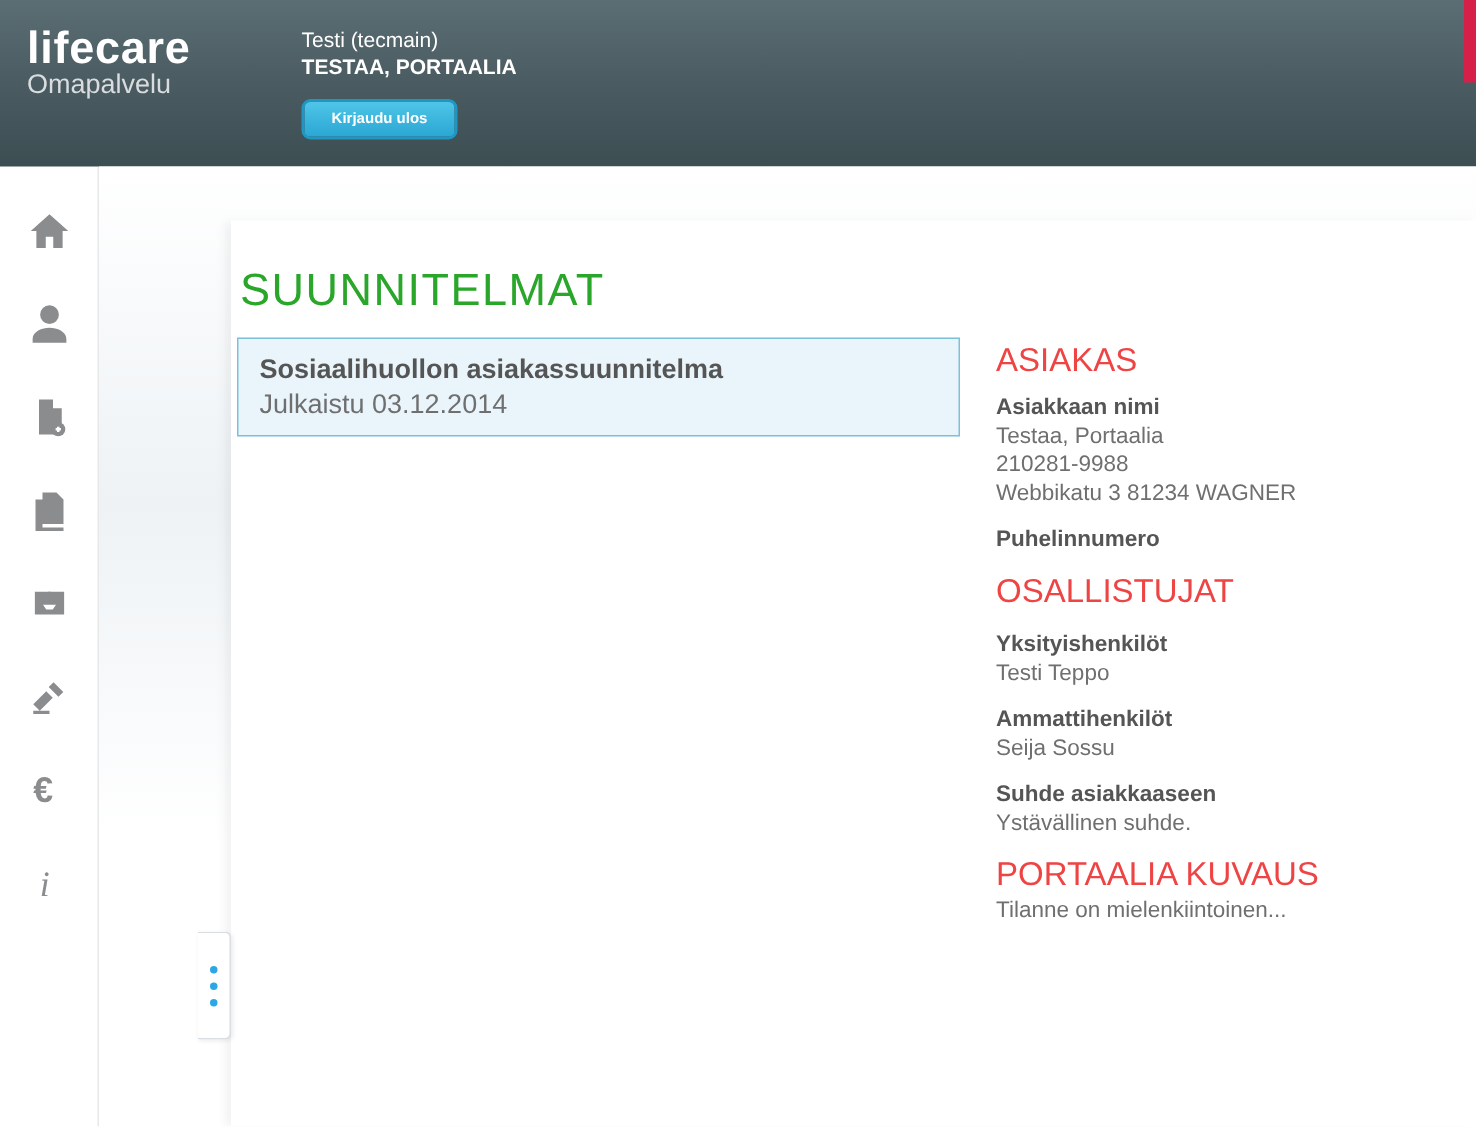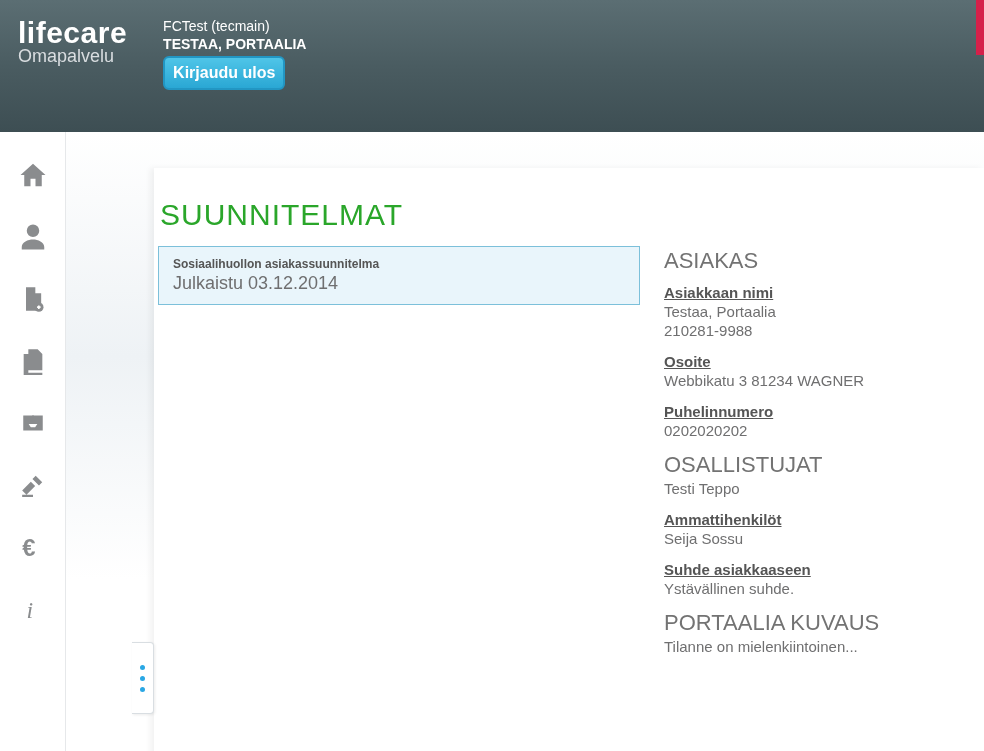--- a/index.html
+++ b/index.html
@@ -1,50 +1,51 @@
 <!DOCTYPE html>
 <html><head>
 <meta charset="utf-8">
 <style>
   * { box-sizing: border-box; margin: 0; padding: 0; }
   html, body { width: 984px; height: 751px; font-family: Arial, Helvetica, sans-serif; overflow: hidden; }
   body { background: #fff; }
 
   
   .header {
-    height: 132px;
+    height: 111px;
     background: linear-gradient(to bottom, #5b6e73 0%, #4a5c61 50%, #3d4e53 100%);
     display: flex;
     align-items: flex-start;
     padding: 18px 0 0 18px;
     position: relative;
+    gap: 38px;
   }
   .header .top-red {
     position: absolute;
     top: 0; right: 0;
     width: 8px; height: 55px;
     background: #d6204a;
   }
   .logo-block { color: #fff; }
   .logo-main { font-size: 30px; font-weight: 700; letter-spacing: 0.5px; line-height: 1; }
   .logo-sub  { font-size: 18px; font-weight: 300; color: #d9dde0; margin-top: -2px; }
 
   .header-user { margin-left: 36px; color: #fff; font-size: 14px; }
   .header-user .line1 { font-weight: 400; }
   .header-user .line2 { font-weight: 700; margin-top: 2px; }
   .logout-btn {
     display: inline-block;
-    margin-top: 4px;
+    margin-top: 14px;
     background: linear-gradient(to bottom, #4fc5e8 0%, #2aa7d4 100%);
     border: 2px solid #2296c3;
     border-radius: 6px;
     color: #fff;
     font-weight: 700;
-    font-size: 16px;
-    padding: 6px 8px;
+    font-size: 10px;
+    padding: 6px 18px;
     cursor: pointer;
   }
 
   
   .below-header { display: flex; height: calc(751px - 111px); }
 
   
   .sidebar {
     width: 66px;
     background: #fff;
@@ -107,41 +108,41 @@
   .two-col { display:flex; }
   .left-col { width: 500px; padding-right: 10px; }
   .right-col { flex:1; padding-left: 10px; padding-right: 10px; }
 
   .plan-box {
     border: 1px solid #7cc0da;
     background: #e9f5fb;
     padding: 10px 14px;
     margin: 0 4px;
   }
-  .plan-box .plan-title { font-weight: 700; color: #555; font-size: 12px; }
+  .plan-box .plan-title { font-weight: 700; color: #555; font-size: 18px; }
   .plan-box .plan-sub { color: #6f6f70; font-size: 18px; margin-top: 2px; }
 
-  .section-head { color:#737373; font-size:22px; font-weight:400; margin-top:2px; }
-  .field-label { font-weight:700; color:#555; font-size:15px; margin-top:14px;text-decoration:underline; }
+  .section-head { color:#ef4444; font-size:22px; font-weight:400; margin-top:2px; }
+  .field-label { font-weight:700; color:#555; font-size:15px; margin-top:14px; }
   .field-value { color:#6f6f70; font-size:15px; margin-top:2px; }
   .right-col .section-head + .field-label { margin-top:10px; }
   .right-col .group + .section-head { margin-top:13px; }
   .group { }
 </style>
 </head>
 <body>
 
 <div class="header">
   <div class="top-red"></div>
   <div class="logo-block">
     <div class="logo-main">lifecare</div>
     <div class="logo-sub">Omapalvelu</div>
   </div>
   <div class="header-user">
-    <div class="line1">FCTest (tecmain)</div>
+    <div class="line1">Testi (tecmain)</div>
     <div class="line2">TESTAA, PORTAALIA</div>
     <button class="logout-btn">Kirjaudu ulos</button>
   </div>
 </div>
 
 <div class="below-header">
   <div class="sidebar">
     <div class="icon-wrap">
       <svg viewBox="0 0 24 24" width="30" height="30">
           <path d="M12 3l10 9h-3v9h-5v-6H10v6H5v-9H2z"></path>
@@ -206,28 +207,27 @@
             <div class="plan-sub">Julkaistu 03.12.2014</div>
           </div>
         </div>
 
         <div class="right-col">
           <div class="group">
             <div class="section-head">ASIAKAS</div>
             <div class="field-label">Asiakkaan nimi</div>
             <div class="field-value">Testaa, Portaalia</div>
             <div class="field-value">210281-9988</div>
-            <div class="field-label">Osoite</div>
             <div class="field-value">Webbikatu 3 81234 WAGNER</div>
             <div class="field-label">Puhelinnumero</div>
-            <div class="field-value">0202020202</div>
           </div>
 
           <div class="section-head">OSALLISTUJAT</div>
           <div class="group">
+            <div class="field-label">Yksityishenkilöt</div>
             <div class="field-value">Testi Teppo</div>
             <div class="field-label">Ammattihenkilöt</div>
             <div class="field-value">Seija Sossu</div>
             <div class="field-label">Suhde asiakkaaseen</div>
             <div class="field-value">Ystävällinen suhde.</div>
           </div>
 
           <div class="section-head">PORTAALIA KUVAUS</div>
           <div class="field-value" style="margin-top:2px">Tilanne on mielenkiintoinen...</div>
         </div>

